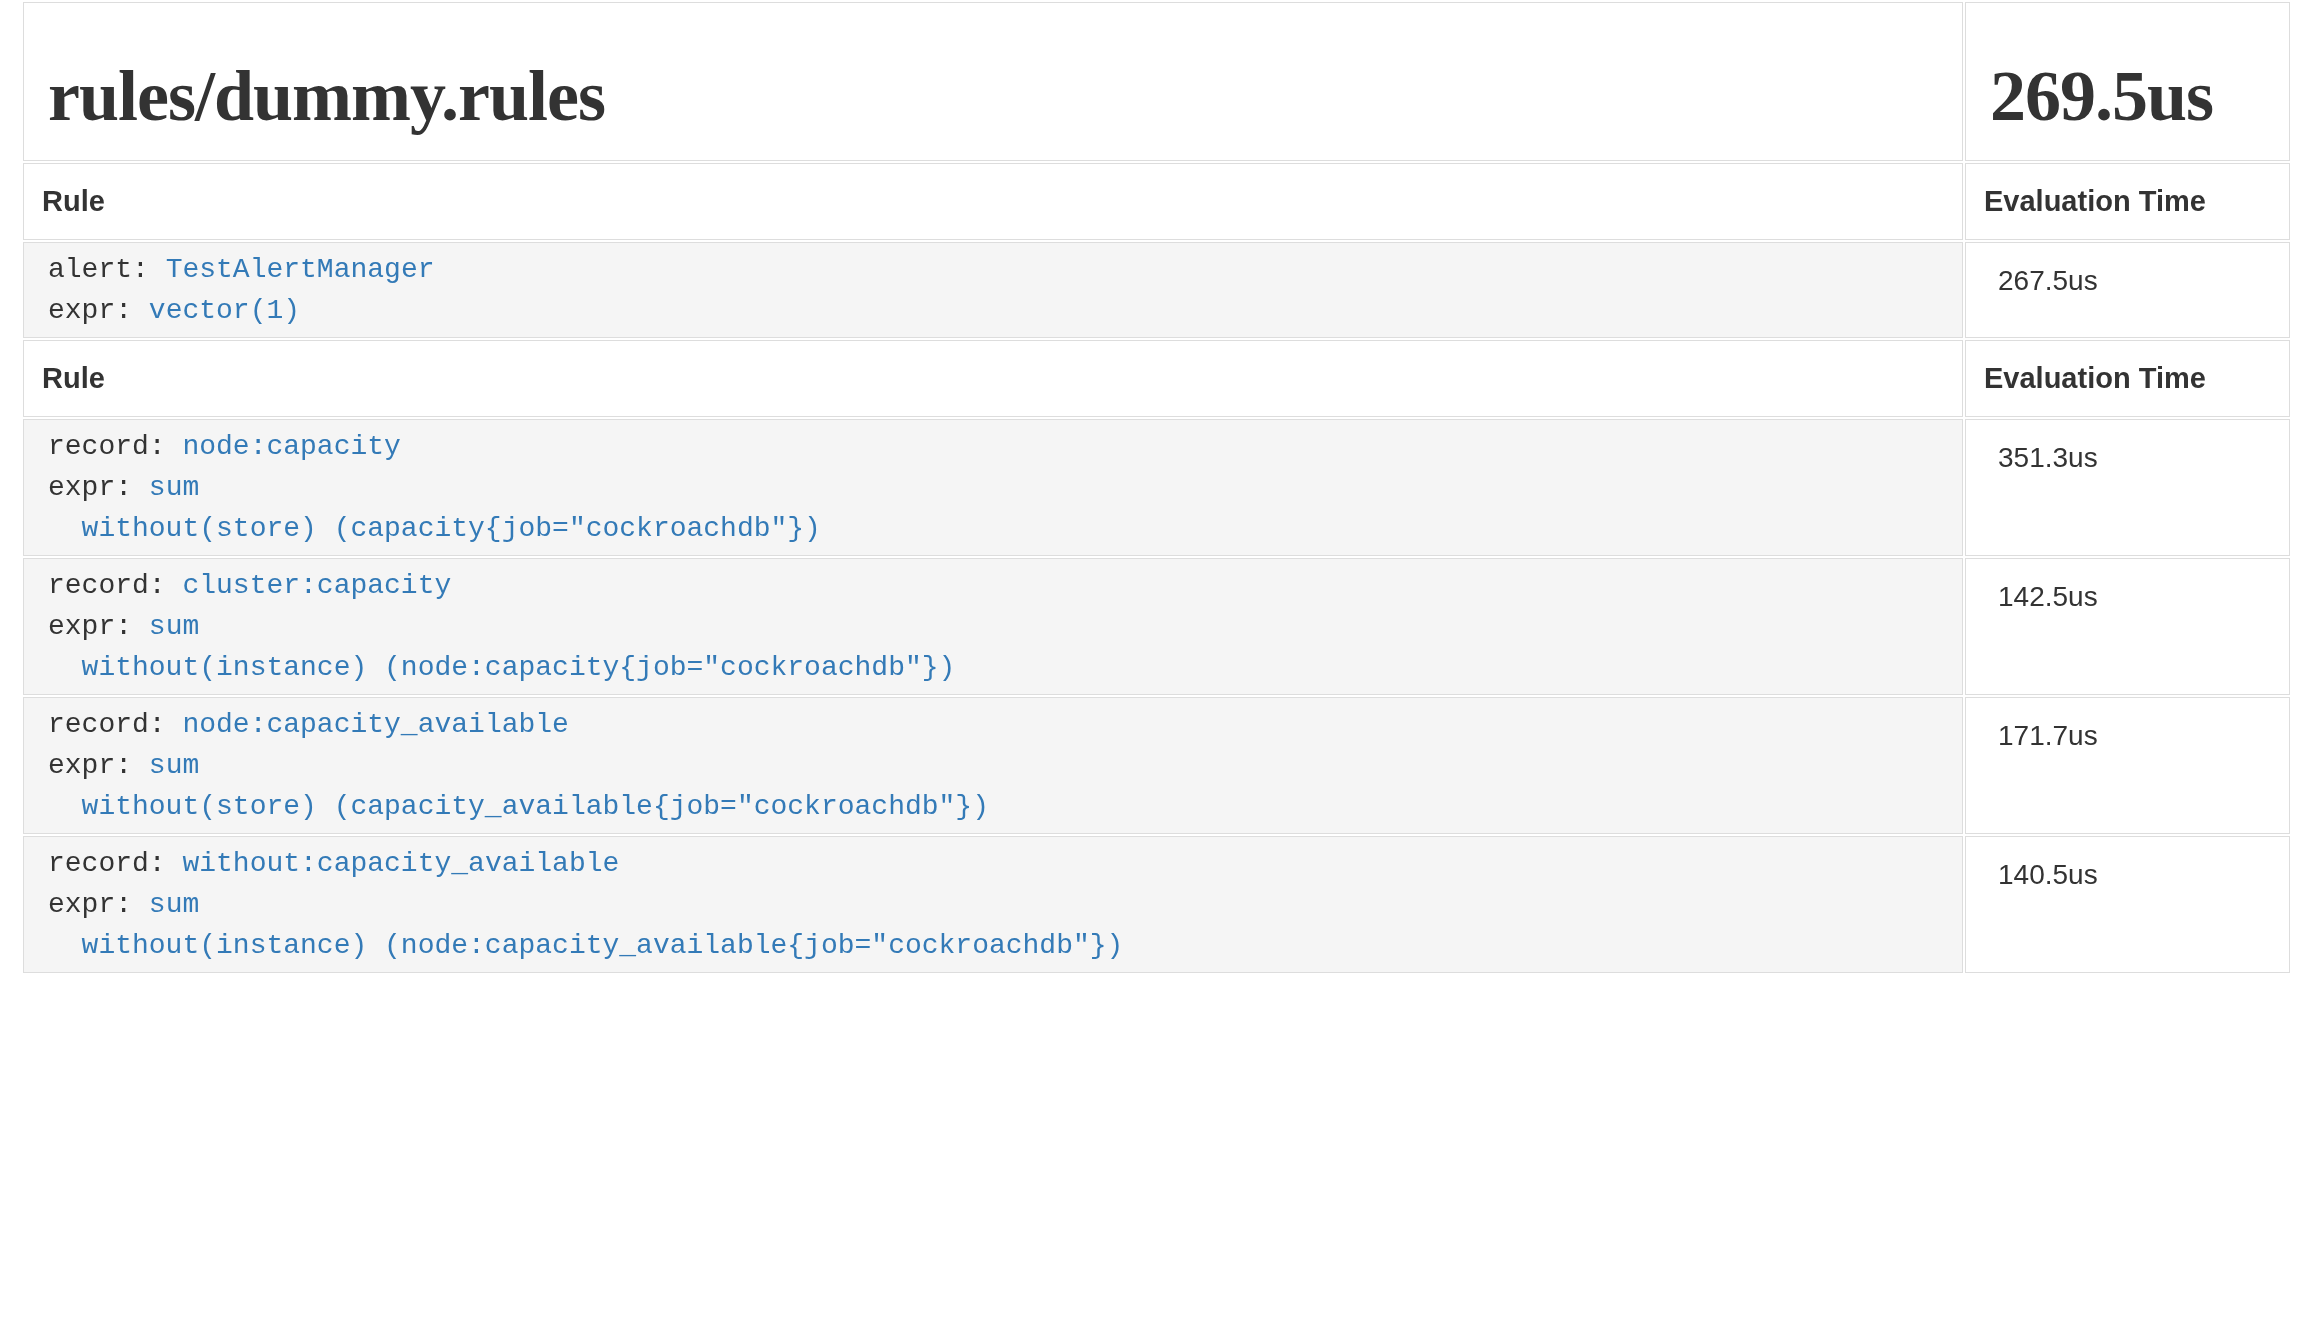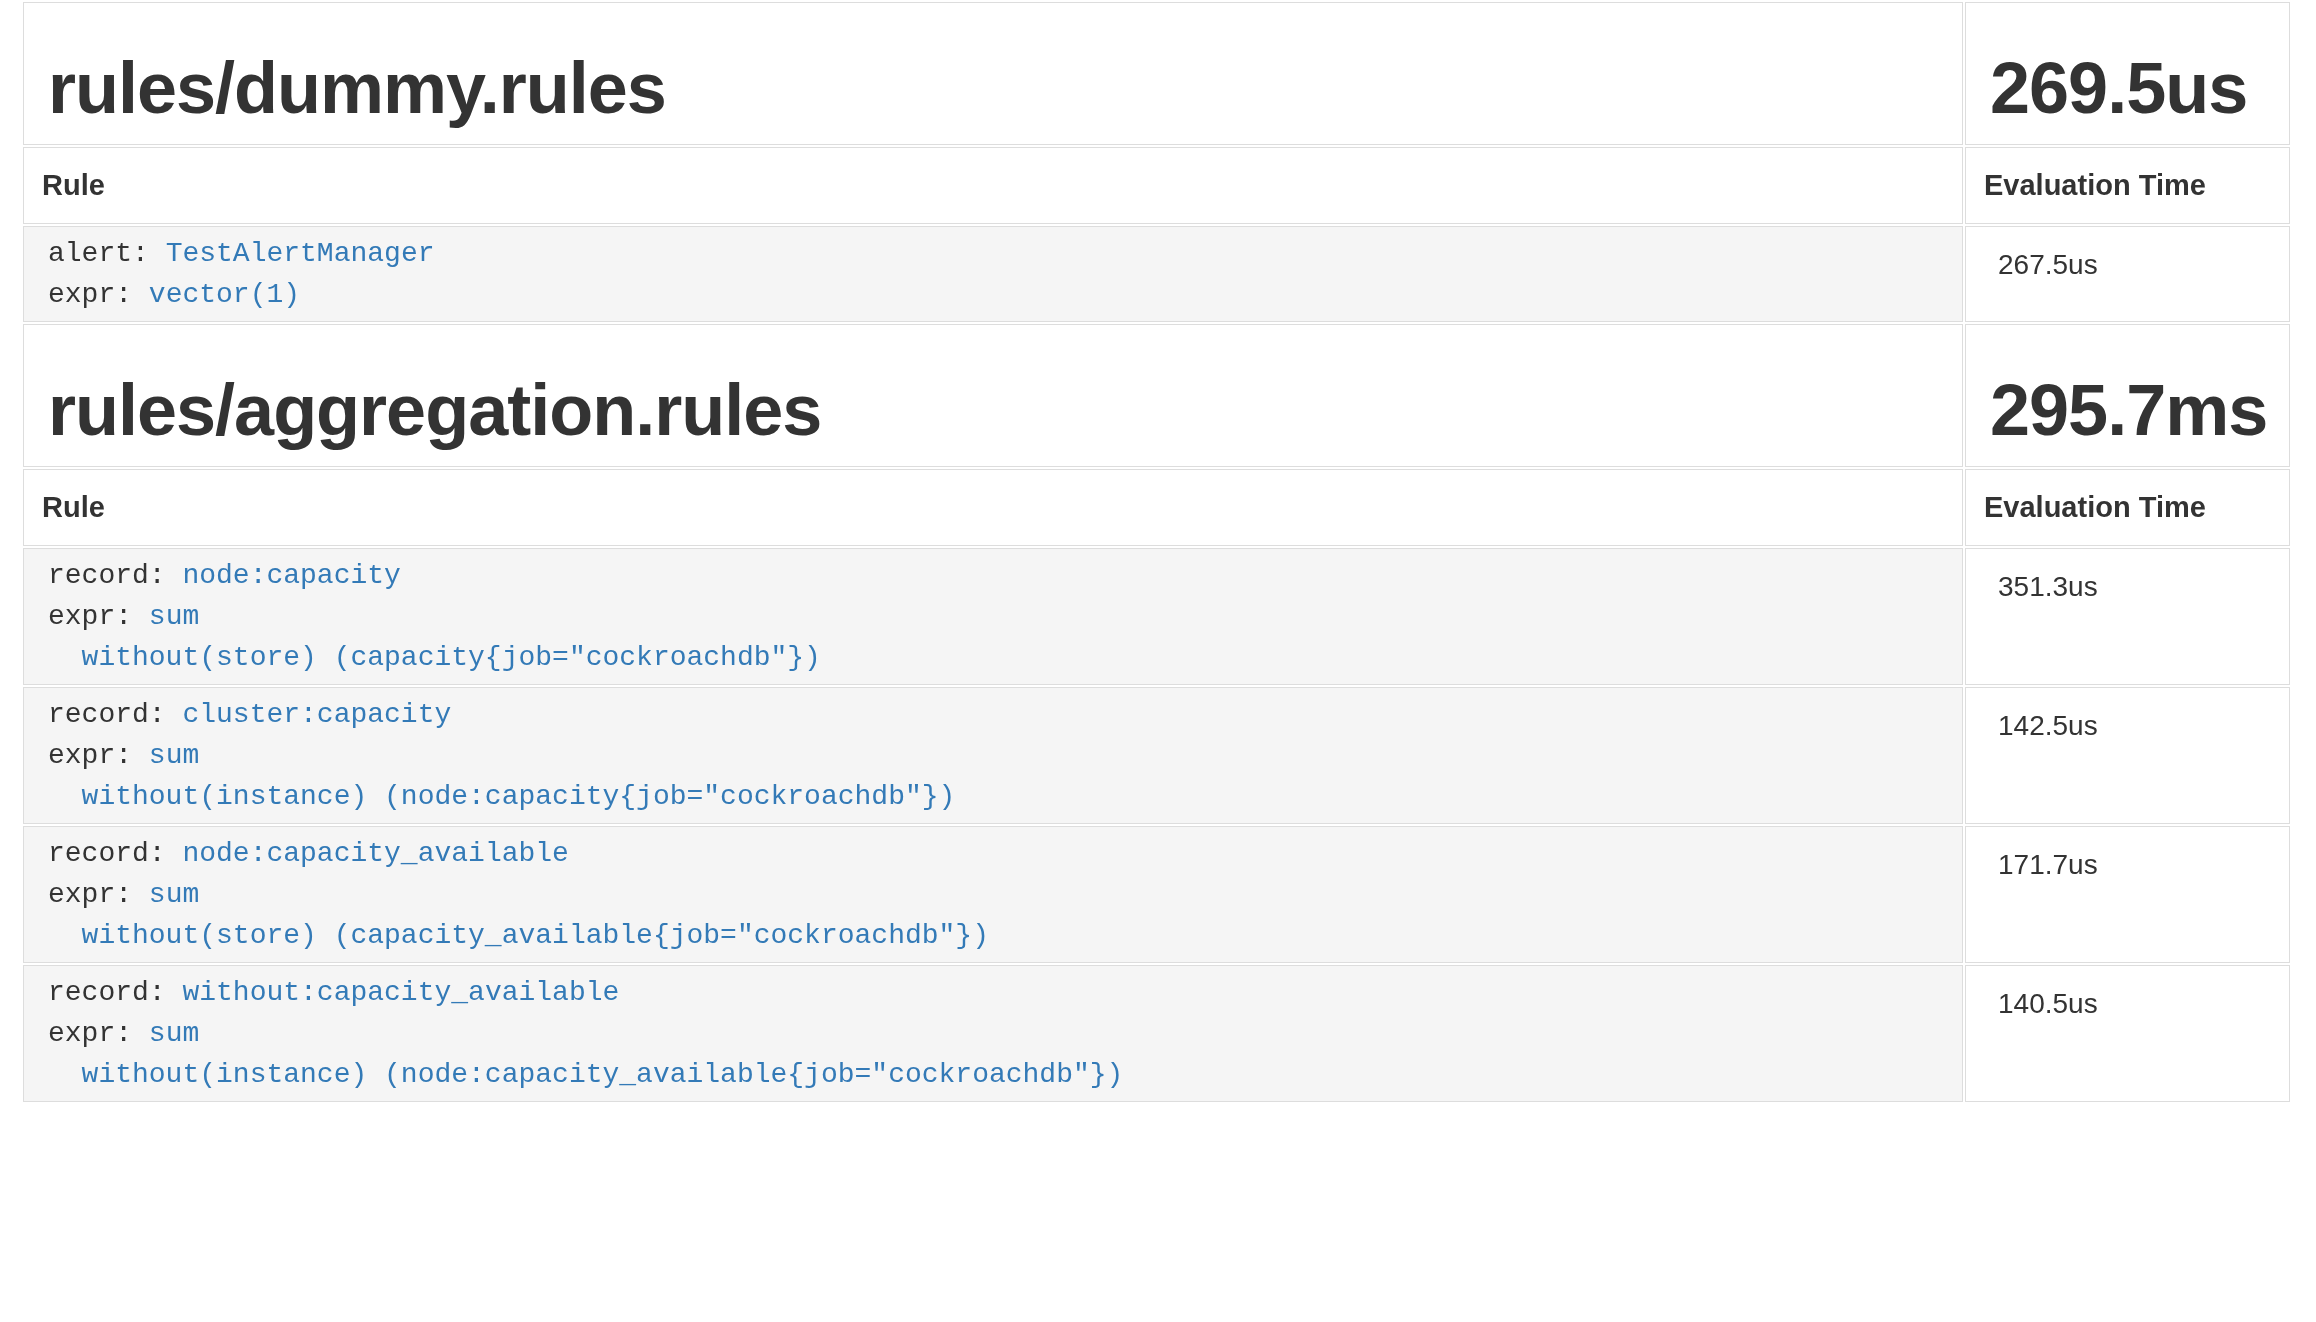--- a/index.html
+++ b/index.html
@@ -32,21 +32,22 @@
     table-layout: fixed;
   }
   col.col-time { width: 325px; }
   td {
     border: 1px solid #dddddd;
     vertical-align: top;
     background: #ffffff;
   }
   
   td.group-name-cell, td.group-time-cell {
-    padding: 6px 18px;
+    padding: 14px 18px;
+    font-family: Liberation Serif, serif;
   }
   .group-heading {
     font-size: 72px;
     line-height: 79px;
     font-weight: 700;
     letter-spacing: -1px;
     margin: 40px 0 10px 0;
     padding-left: 6px;
     color: #333333;
     white-space: nowrap;
@@ -114,28 +115,20 @@
   </tr>
 
   <tr class="rule-row">
     <td class="rule-cell">
             <pre class="rule-code"><span class="code-key">alert:</span> <a class="code-link">TestAlertManager</a>
 <span class="code-key">expr:</span> <a class="code-link">vector(1)</a></pre>
           </td>
     <td class="time-cell">267.5us</td>
   </tr>
 
-  <tr class="group-header-row">
-    <td class="group-name-cell">
-      <h2 class="group-heading">rules/aggregation.rules</h2>
-    </td>
-    <td class="group-time-cell">
-      <h2 class="group-heading">295.7ms</h2>
-    </td>
-  </tr>
   <tr class="subheader-row">
     <td class="subheader-cell">Rule</td>
     <td class="subheader-cell">Evaluation Time</td>
   </tr>
 
   <tr class="rule-row">
     <td class="rule-cell">
             <pre class="rule-code"><span class="code-key">record:</span> <a class="code-link">node:capacity</a>
 <span class="code-key">expr:</span> <a class="code-link">sum
   without(store) (capacity{job="cockroachdb"})</a></pre>

